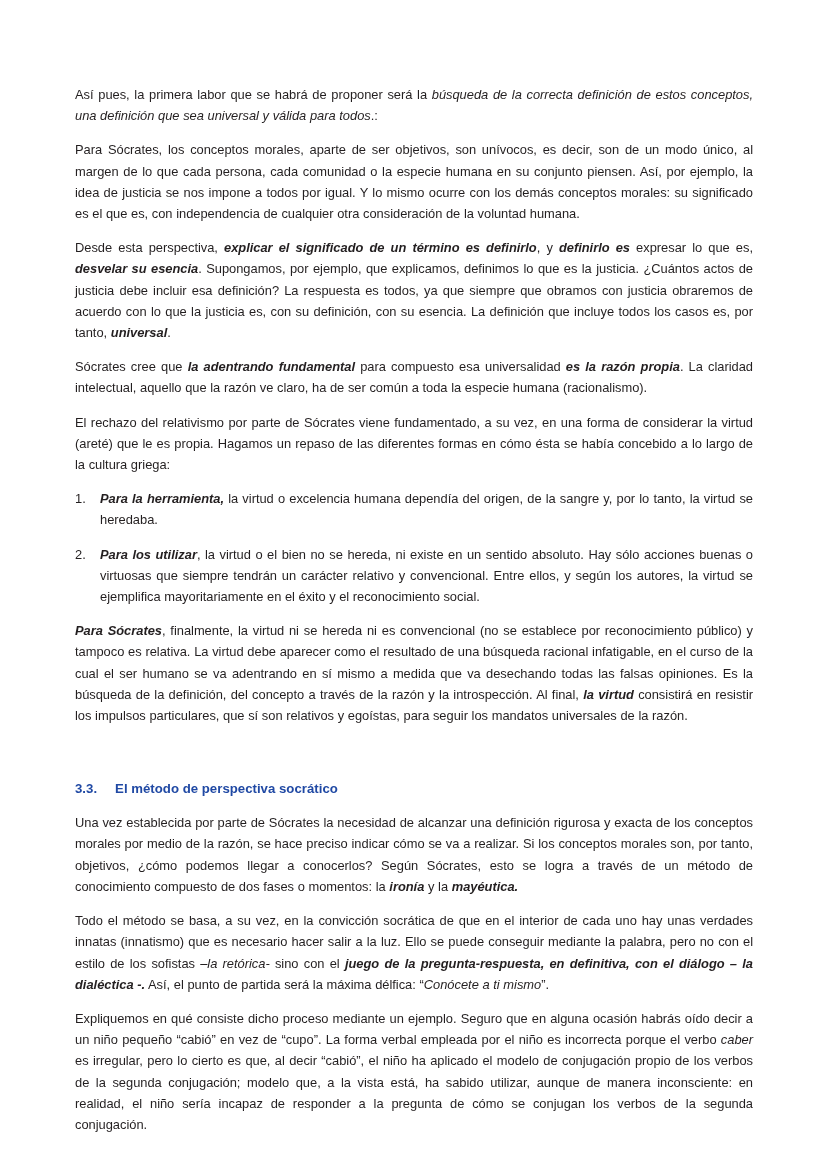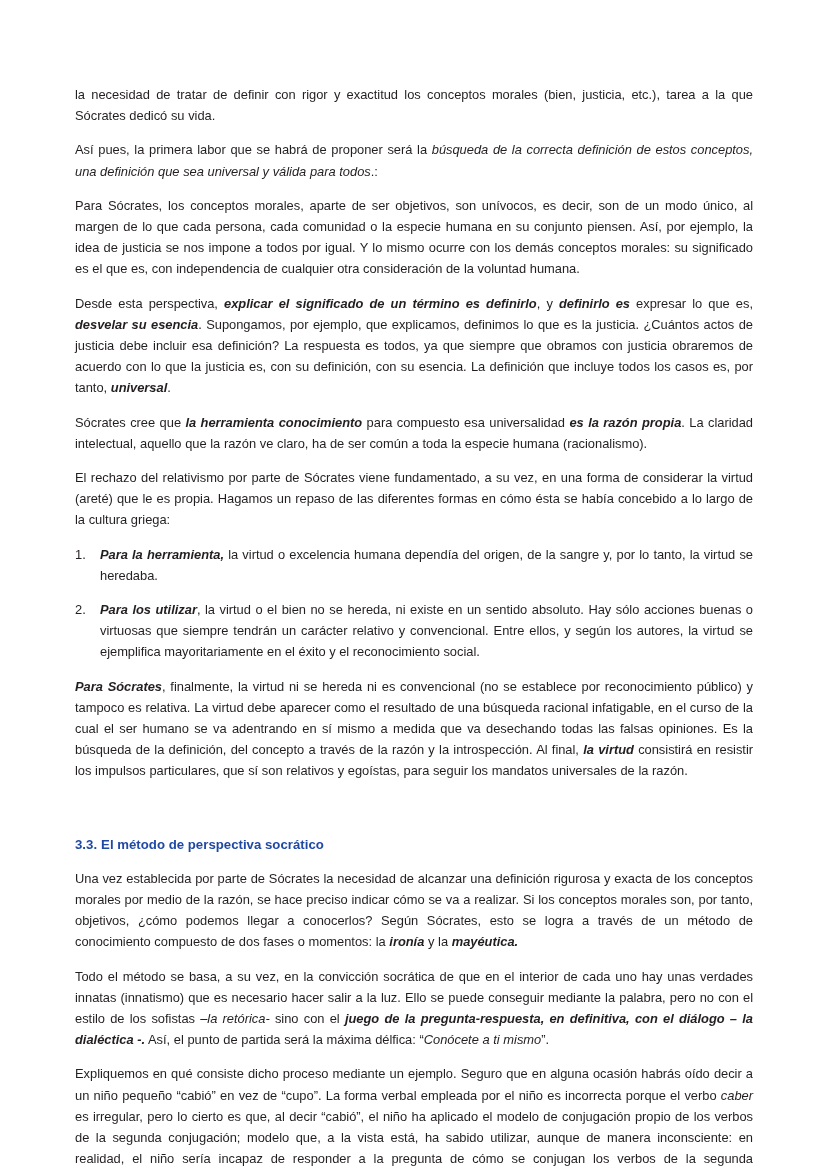--- a/index.html
+++ b/index.html
@@ -69,39 +69,38 @@
 
   
   h2.section-heading {
     margin: 26px 0 14px 0;
     font-size: 13.2px;
     line-height: 19px;
     font-weight: bold;
     color: #2049a4;
     letter-spacing: 0.02px;
   }
-  h2.section-heading .num { margin-right: 4px; }
+  h2.section-heading .num { margin-right: 18px; }
 
   .spacer-before-heading { height: 14px; }
 </style>
 </head>
 <body>
 
 <div class="page">
   <div class="content">
 
-    <p class="para"><span>la necesidad de tratar de definir con rigor y exactitud los conceptos morales (bien, justicia, etc.), tarea a la que Sócrates dedicó su vida.</span></p>
 
     <p class="para"><span>Así pues, la primera labor que se habrá de proponer será la </span><span class="i">búsqueda de la correcta definición de estos conceptos, una definición que sea universal y válida para todos</span><span>.:</span></p>
 
     <p class="para"><span>Para Sócrates, los conceptos morales, aparte de ser objetivos, son unívocos, es decir, son de un modo único, al margen de lo que cada persona, cada comunidad o la especie humana en su conjunto piensen. Así, por ejemplo, la idea de justicia se nos impone a todos por igual. Y lo mismo ocurre con los demás conceptos morales: su significado es el que es, con independencia de cualquier otra consideración de la voluntad humana.</span></p>
 
     <p class="para"><span>Desde esta perspectiva, </span><span class="b">explicar el significado de un término es definirlo</span><span>, y </span><span class="b">definirlo es</span><span> expresar lo que es, </span><span class="b">desvelar su esencia</span><span>. Supongamos, por ejemplo, que explicamos, definimos lo que es la justicia. ¿Cuántos actos de justicia debe incluir esa definición? La respuesta es todos, ya que siempre que obramos con justicia obraremos de acuerdo con lo que la justicia es, con su definición, con su esencia. La definición que incluye todos los casos es, por tanto, </span><span class="b">universal</span><span>.</span></p>
 
-    <p class="para"><span>Sócrates cree que </span><span class="b">la herramienta conocimiento</span><span> para compuesto esa universalidad </span><span class="b">es la razón propia</span><span>. La claridad intelectual, aquello que la razón ve claro, ha de ser común a toda la especie humana (racionalismo).</span></p>
+    <p class="para"><span>Sócrates cree que </span><span class="b">la adentrando fundamental</span><span> para compuesto esa universalidad </span><span class="b">es la razón propia</span><span>. La claridad intelectual, aquello que la razón ve claro, ha de ser común a toda la especie humana (racionalismo).</span></p>
 
     <p class="para"><span>El rechazo del relativismo por parte de Sócrates viene fundamentado, a su vez, en una forma de considerar la virtud (areté) que le es propia. Hagamos un repaso de las diferentes formas en cómo ésta se había concebido a lo largo de la cultura griega:</span></p>
 
     <ol class="numlist">
       <li><span class="marker">1.</span><span class="b">Para la herramienta,</span><span> la virtud o excelencia humana dependía del origen, de la sangre y, por lo tanto, la virtud se heredaba.</span></li>
       <li><span class="marker">2.</span><span class="b">Para los utilizar</span><span>, la virtud o el bien no se hereda, ni existe en un sentido absoluto. Hay sólo acciones buenas o virtuosas que siempre tendrán un carácter relativo y convencional. Entre ellos, y según los autores, la virtud se ejemplifica mayoritariamente en el éxito y el reconocimiento social.</span></li>
     </ol>
 
     <p class="para"><span class="b">Para Sócrates</span><span>, finalmente, la virtud ni se hereda ni es convencional (no se establece por reconocimiento público) y tampoco es relativa. La virtud debe aparecer como el resultado de una búsqueda racional infatigable, en el curso de la cual el ser humano se va adentrando en sí mismo a medida que va desechando todas las falsas opiniones. Es la búsqueda de la definición, del concepto a través de la razón y la introspección. Al final, </span><span class="b">la virtud</span><span> consistirá en resistir los impulsos particulares, que sí son relativos y egoístas, para seguir los mandatos universales de la razón.</span></p>
 

